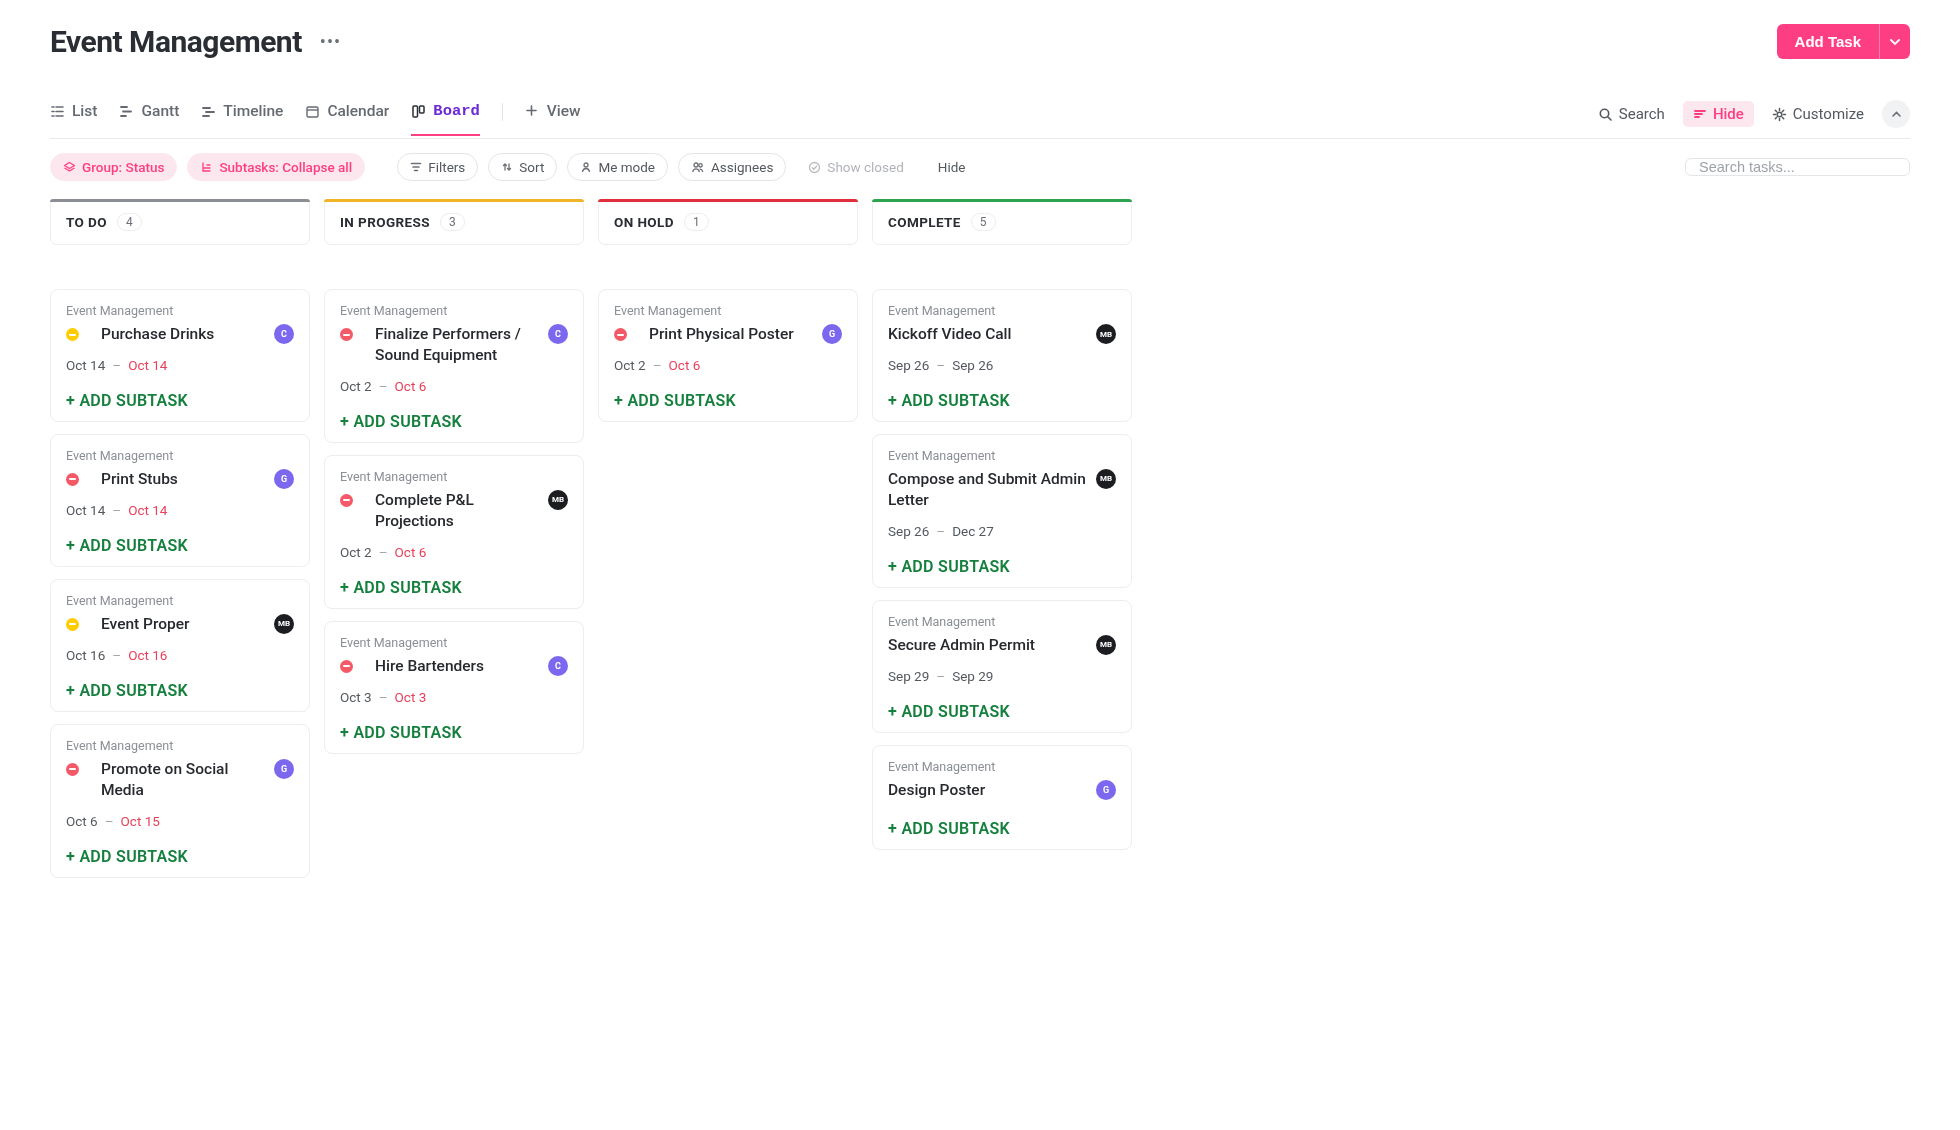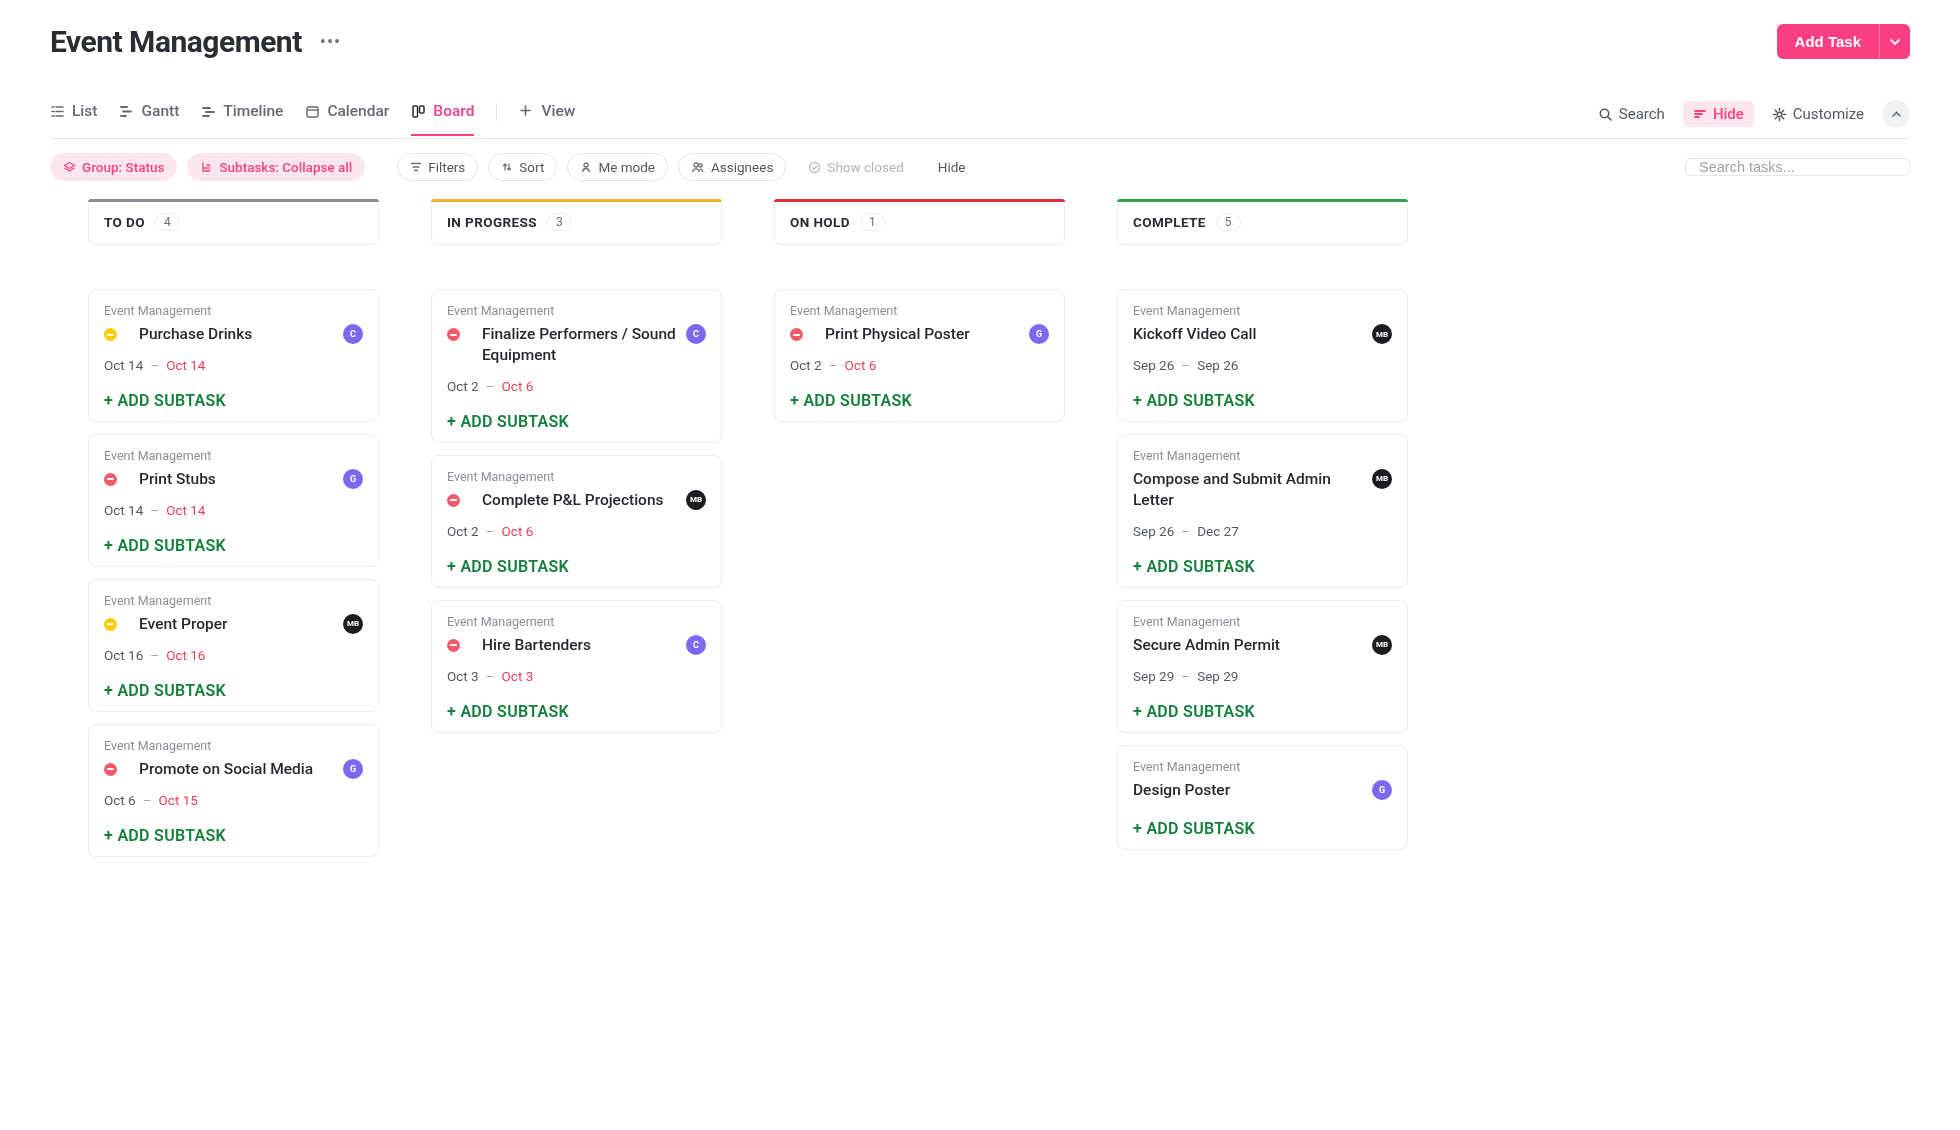--- a/index.html
+++ b/index.html
@@ -50,21 +50,21 @@
     border-bottom: 1px solid #e8e9eb;
     margin-top: 41px;
   }
   .views-left { display: flex; align-items: center; gap: 22px; }
   .view-tab {
     display: flex; align-items: center; gap: 7px;
     color: #656971; font-size: 15.5px; font-weight: 500;
     padding-bottom: 14px; cursor: pointer;
     border-bottom: 2px solid transparent;
   }
-  .view-tab.active { color: #ec4899; font-weight: 600; border-bottom: 2px solid #fd3e82; }
+  .view-tab.active { color: #6d28d9; font-weight: 600; border-bottom: 2px solid #fd3e82; font-family: Liberation Mono, monospace; }
   .view-tab .vicon { width: 15px; height: 15px; display:inline-block; }
   .view-divider { width:1px; height:18px; background:#e2e3e5; margin-bottom:14px; }
   .views-right { display:flex; align-items:center; gap: 18px; padding-bottom: 10px; }
   .vr-item { display:flex; align-items:center; gap:6px; color:#545960; font-size:15px; cursor:pointer; }
   .vr-item.hide { background:#fde7ee; color:#fd3e82; padding:4px 10px; border-radius:5px; font-weight:500;}
   .collapse-btn {
     width:28px; height:28px; border-radius:50%; background:#f1f2f3;
     display:flex; align-items:center; justify-content:center; cursor:pointer;
   }
   
@@ -87,21 +87,21 @@
     border:1px solid #e4e5e7; border-radius:6px;
     padding:0 13px; font-size:14.5px; width:225px;
     color:#7a7e85;
   }
   .search-tasks::placeholder { color:#9ea2a9; }
   
   .board {
     display:flex; gap:14px; align-items:flex-start;
     overflow-x:auto;
   }
-  .column { width:291px; flex-shrink:0;margin-left:38px; }
+  .column { width:260px; flex-shrink:0; }
   .col-header {
     border:1px solid #eceded; border-radius:7px;
     padding:13px 15px; background:#fff;
     display:flex; align-items:center; gap:10px;
     position:relative;
   }
   .col-header::before {
     content:""; position:absolute; top:-1px; left:-1px; right:-1px;
     height:3px; border-radius:7px 7px 0 0;
     background: var(--bar,#888);

